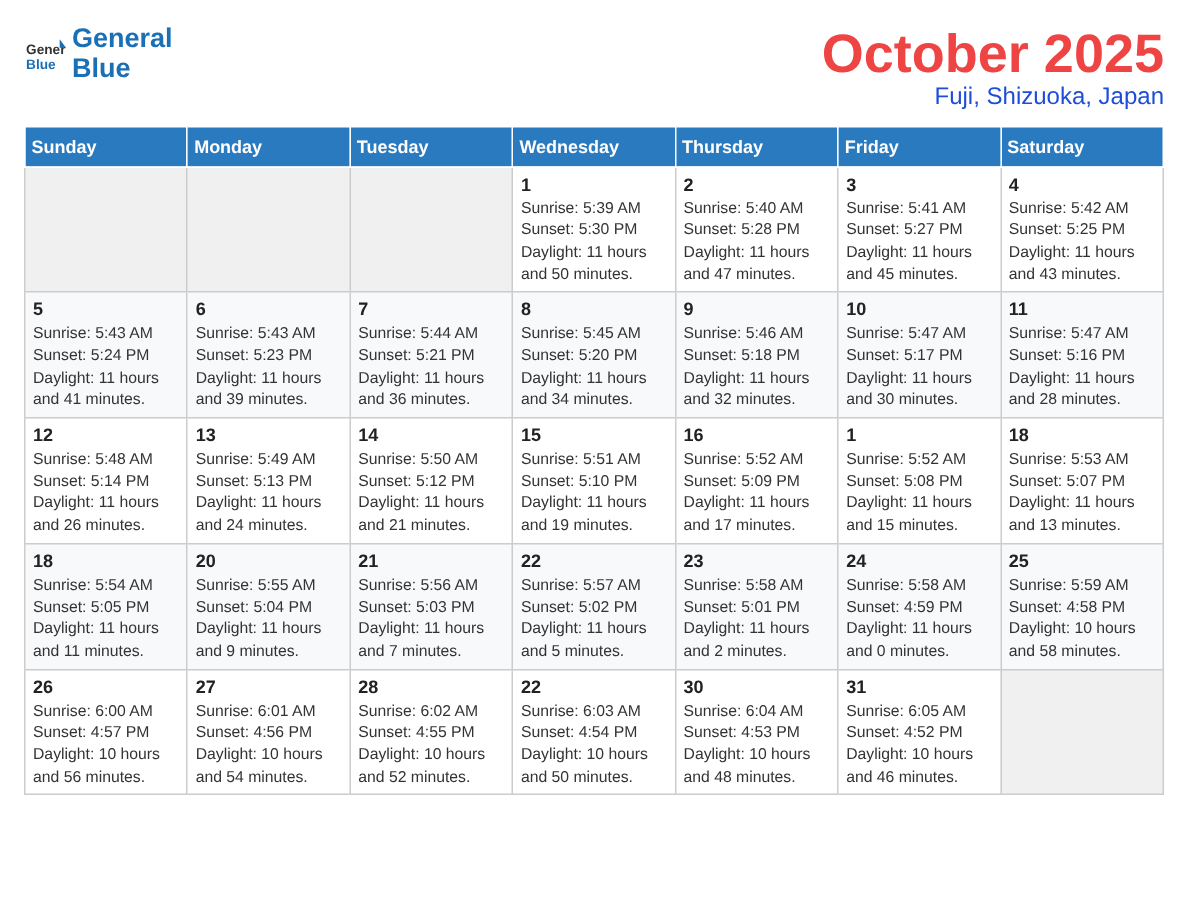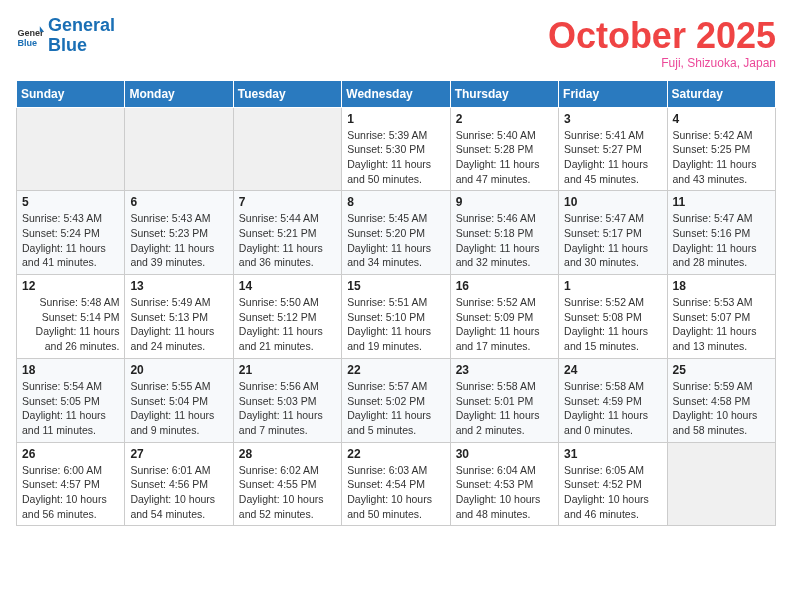--- a/index.html
+++ b/index.html
@@ -33,22 +33,22 @@
       height: 28px;
     }
     .title-block { text-align: right; }
     .calendar-title {
       font-size: 36px;
       font-weight: bold;
       color: #ef4444;
       line-height: 1.1;
     }
     .calendar-subtitle {
-      font-size: 12px;
-      color: #ec4899;
+      font-size: 16px;
+      color: #1d4ed8;
     }
     table {
       width: 100%;
       border-collapse: collapse;
       font-size: 11px;
     }
     thead th {
       background: #2a7abf;
       color: #fff;
       padding: 6px 4px;
@@ -199,21 +199,21 @@
           <div class="day-num">11</div>
           <div class="day-info" style="white-space: pre-line;">Sunrise: 5:47 AM
 Sunset: 5:16 PM
 Daylight: 11 hours
 and 28 minutes.</div>
         </td>
       </tr>
       <tr>
         <td>
           <div class="day-num">12</div>
-          <div class="day-info" style="white-space: pre-line; text-align: right;">Sunrise: 5:48 AM
+          <div class="day-info" style="white-space: pre-line;">Sunrise: 5:48 AM
 Sunset: 5:14 PM
 Daylight: 11 hours
 and 26 minutes.</div>
         </td>
         <td>
           <div class="day-num">13</div>
           <div class="day-info" style="white-space: pre-line;">Sunrise: 5:49 AM
 Sunset: 5:13 PM
 Daylight: 11 hours
 and 24 minutes.</div>

